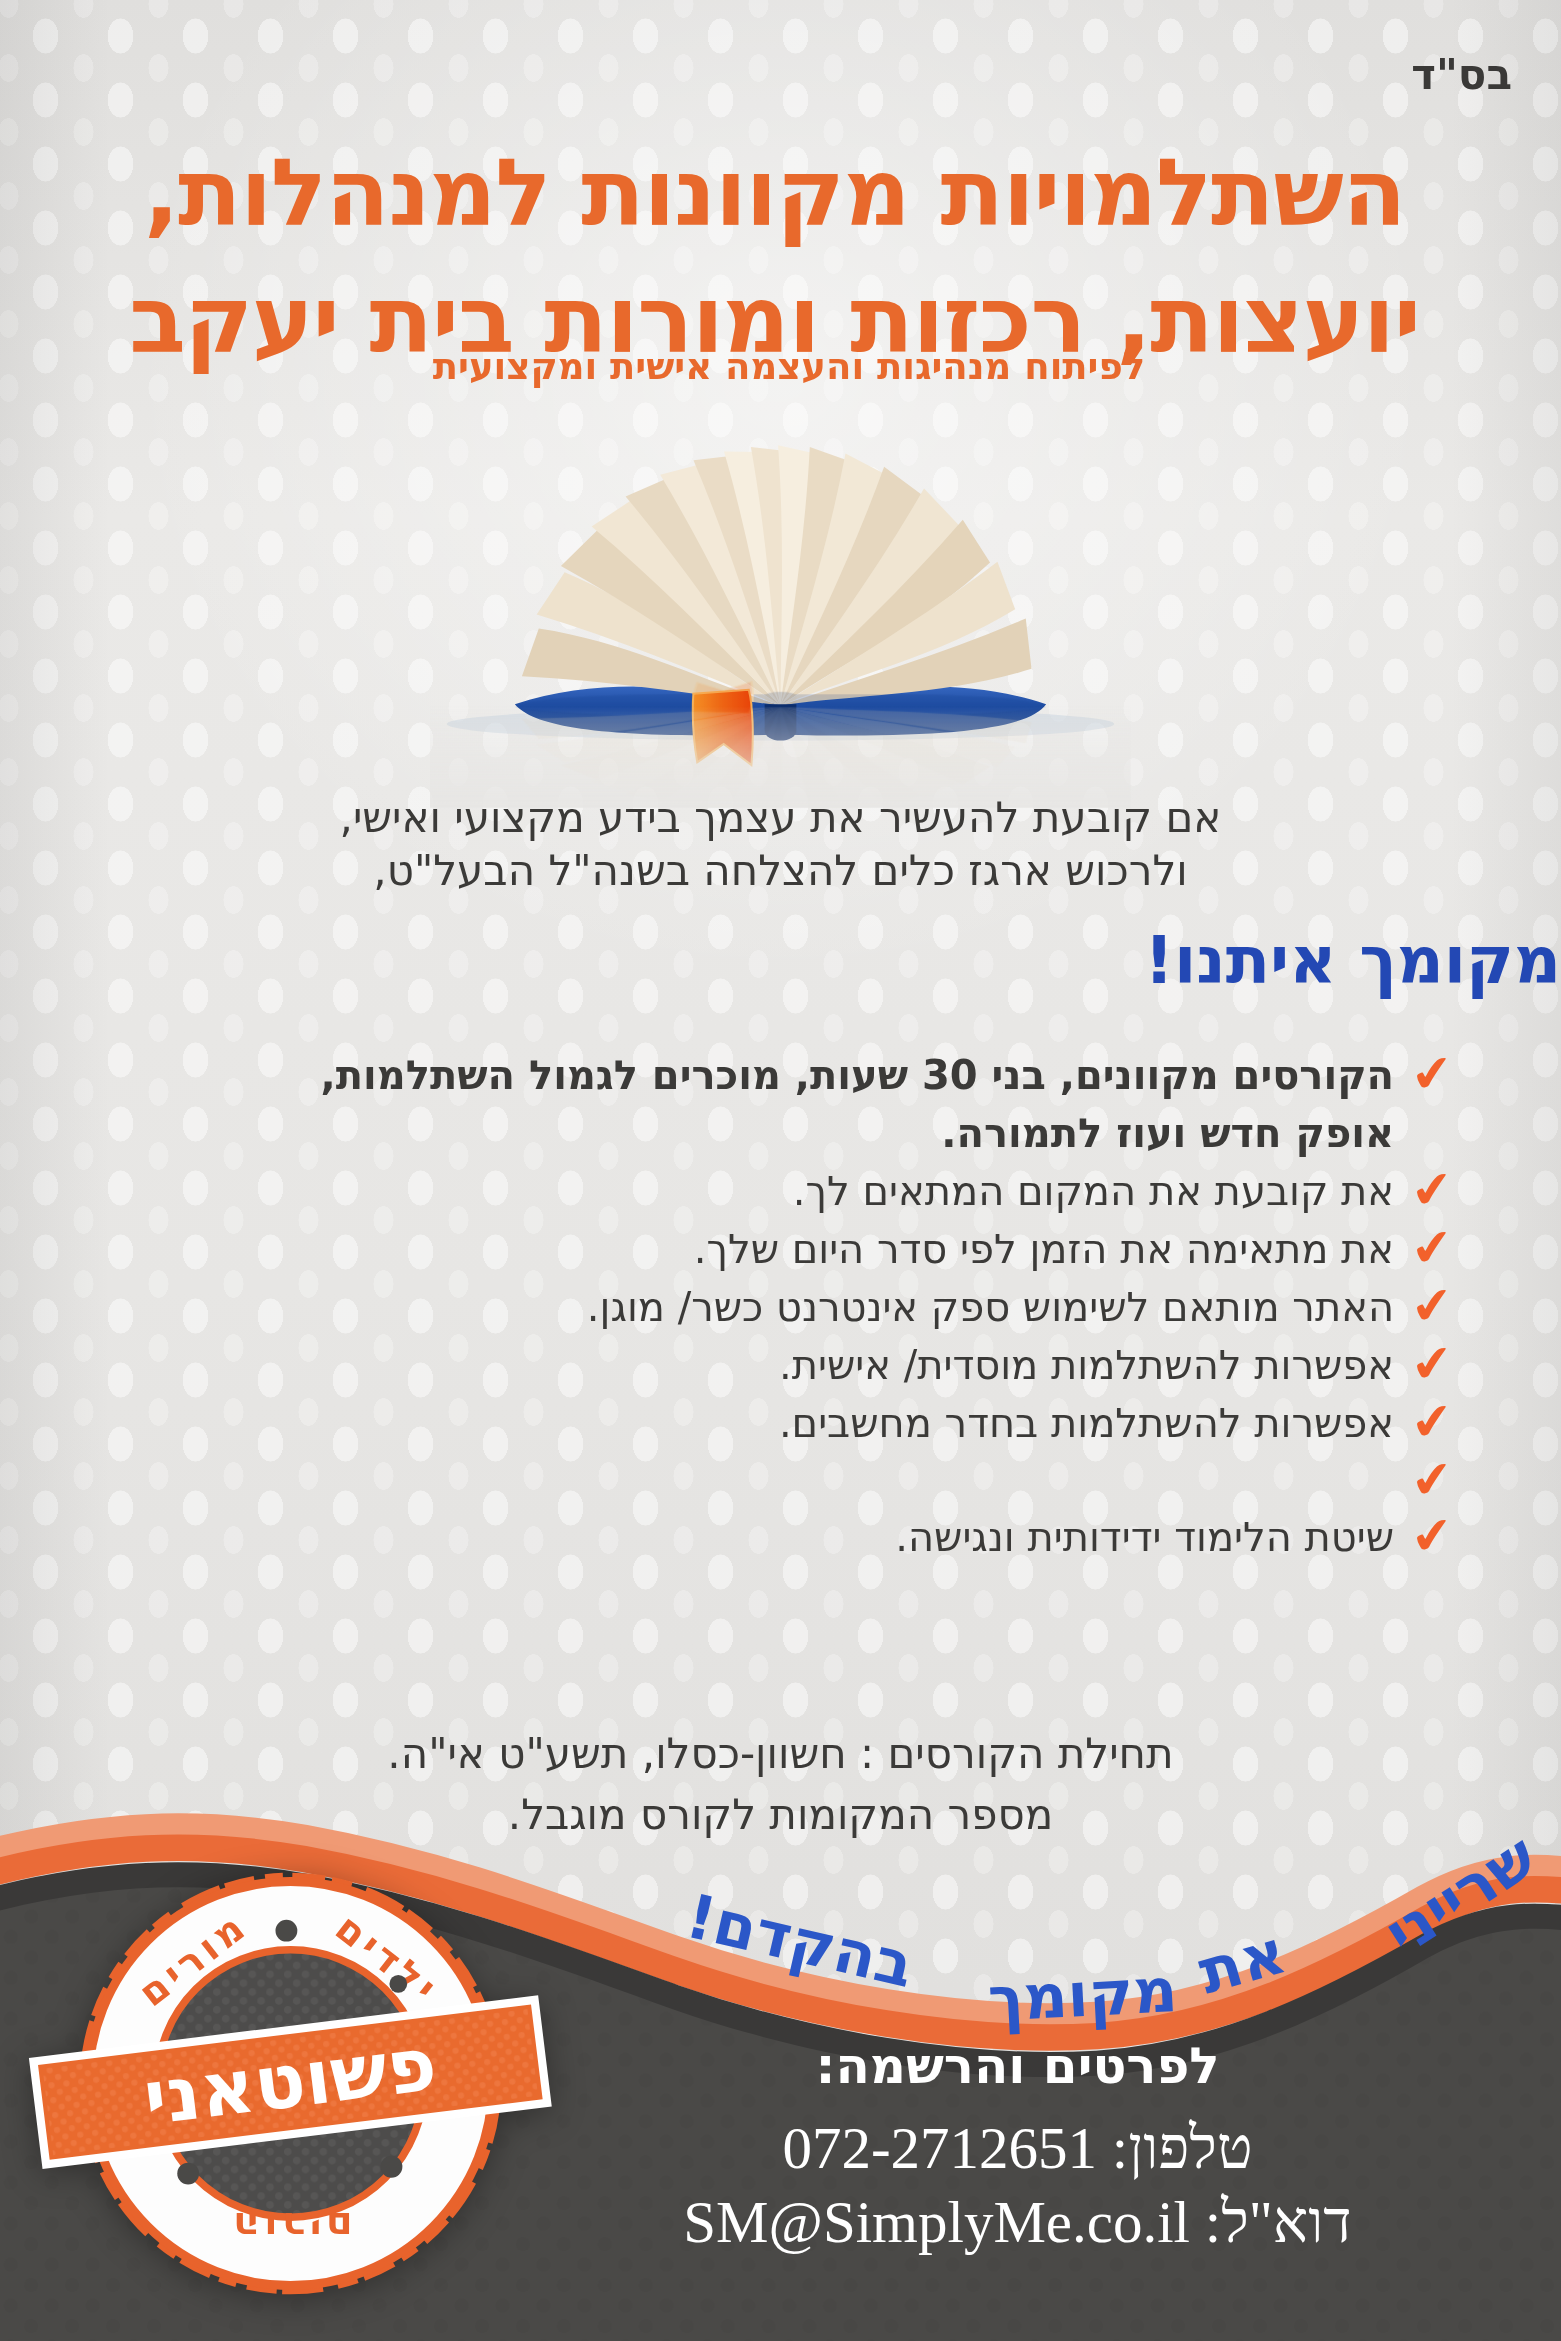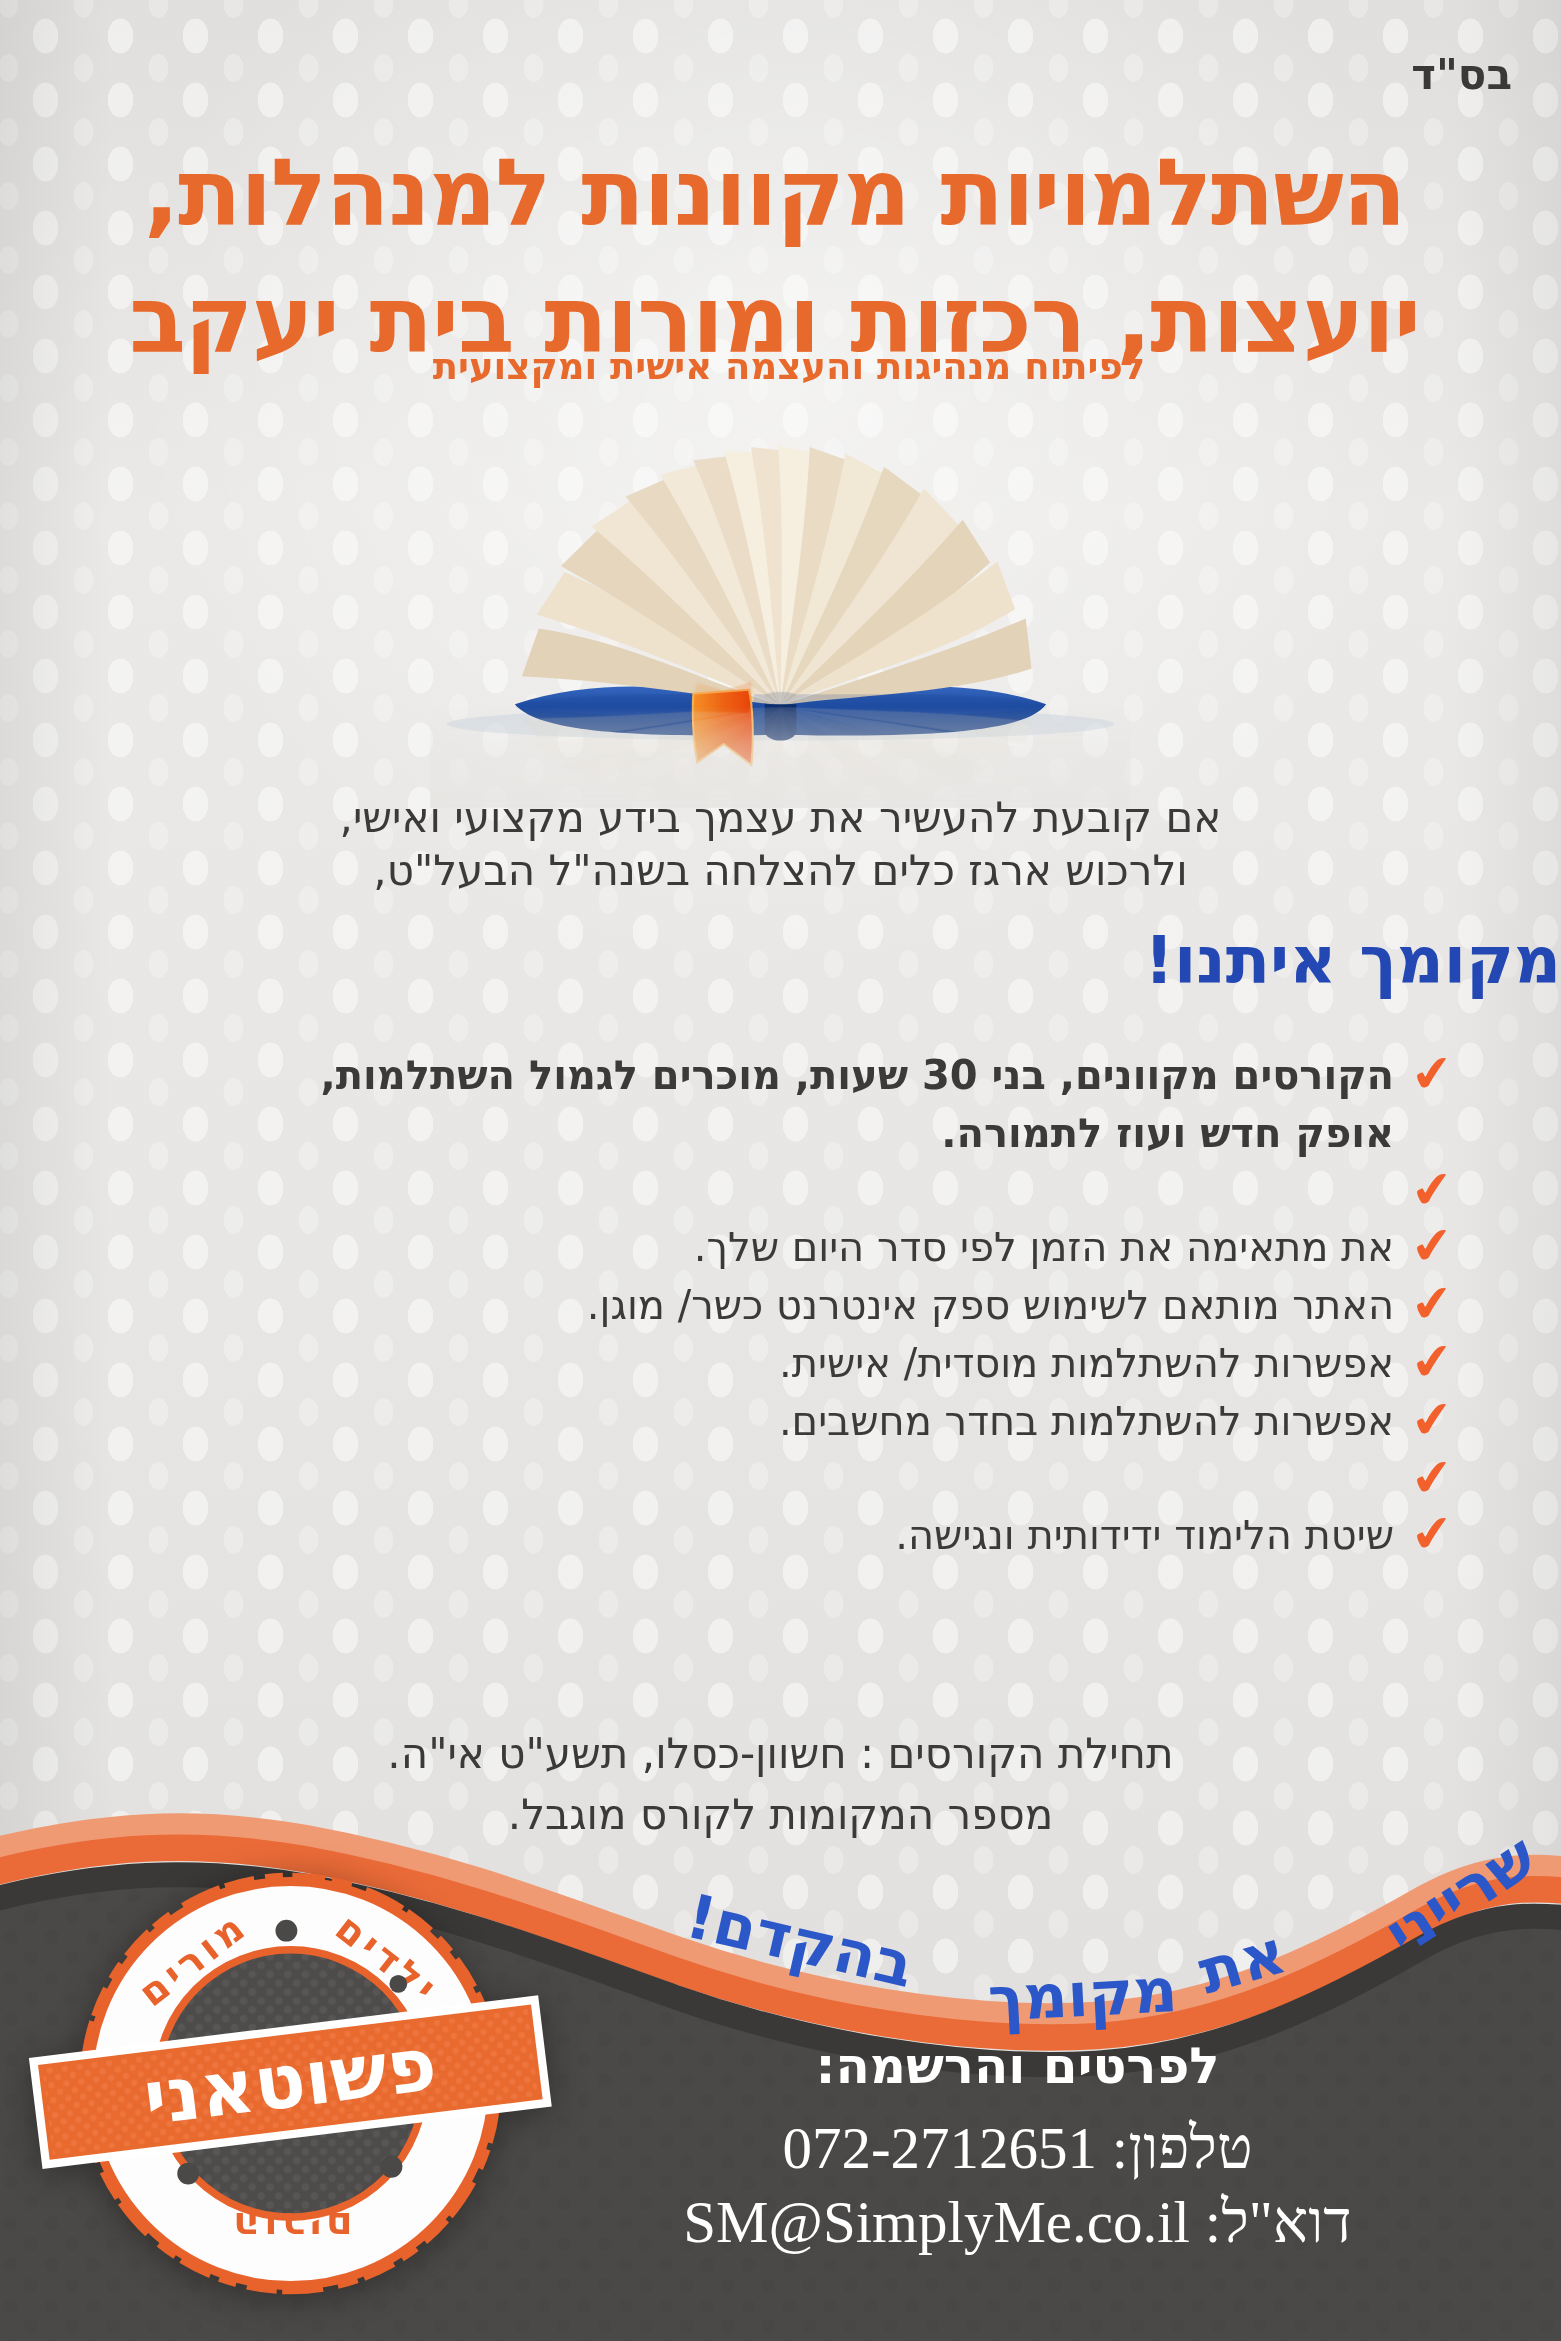--- a/index.html
+++ b/index.html
@@ -123,20 +123,21 @@
   <div class="intro-highlight">מקומך איתנו!</div>
 
   <div class="checklist">
     <div class="check-item b">
       <span class="check">✔</span>
       <span class="txt">הקורסים מקוונים, בני 30 שעות, מוכרים לגמול השתלמות,
 אופק חדש ועוז לתמורה.</span>
     </div>
     <div class="check-item">
       <span class="check">✔</span>
+      <span class="txt">את קובעת את המקום המתאים לך.</span>
     </div>
     <div class="check-item">
       <span class="check">✔</span>
       <span class="txt">את מתאימה את הזמן לפי סדר היום שלך.</span>
     </div>
     <div class="check-item">
       <span class="check">✔</span>
       <span class="txt">האתר מותאם לשימוש ספק אינטרנט כשר/ מוגן.</span>
     </div>
     <div class="check-item">

